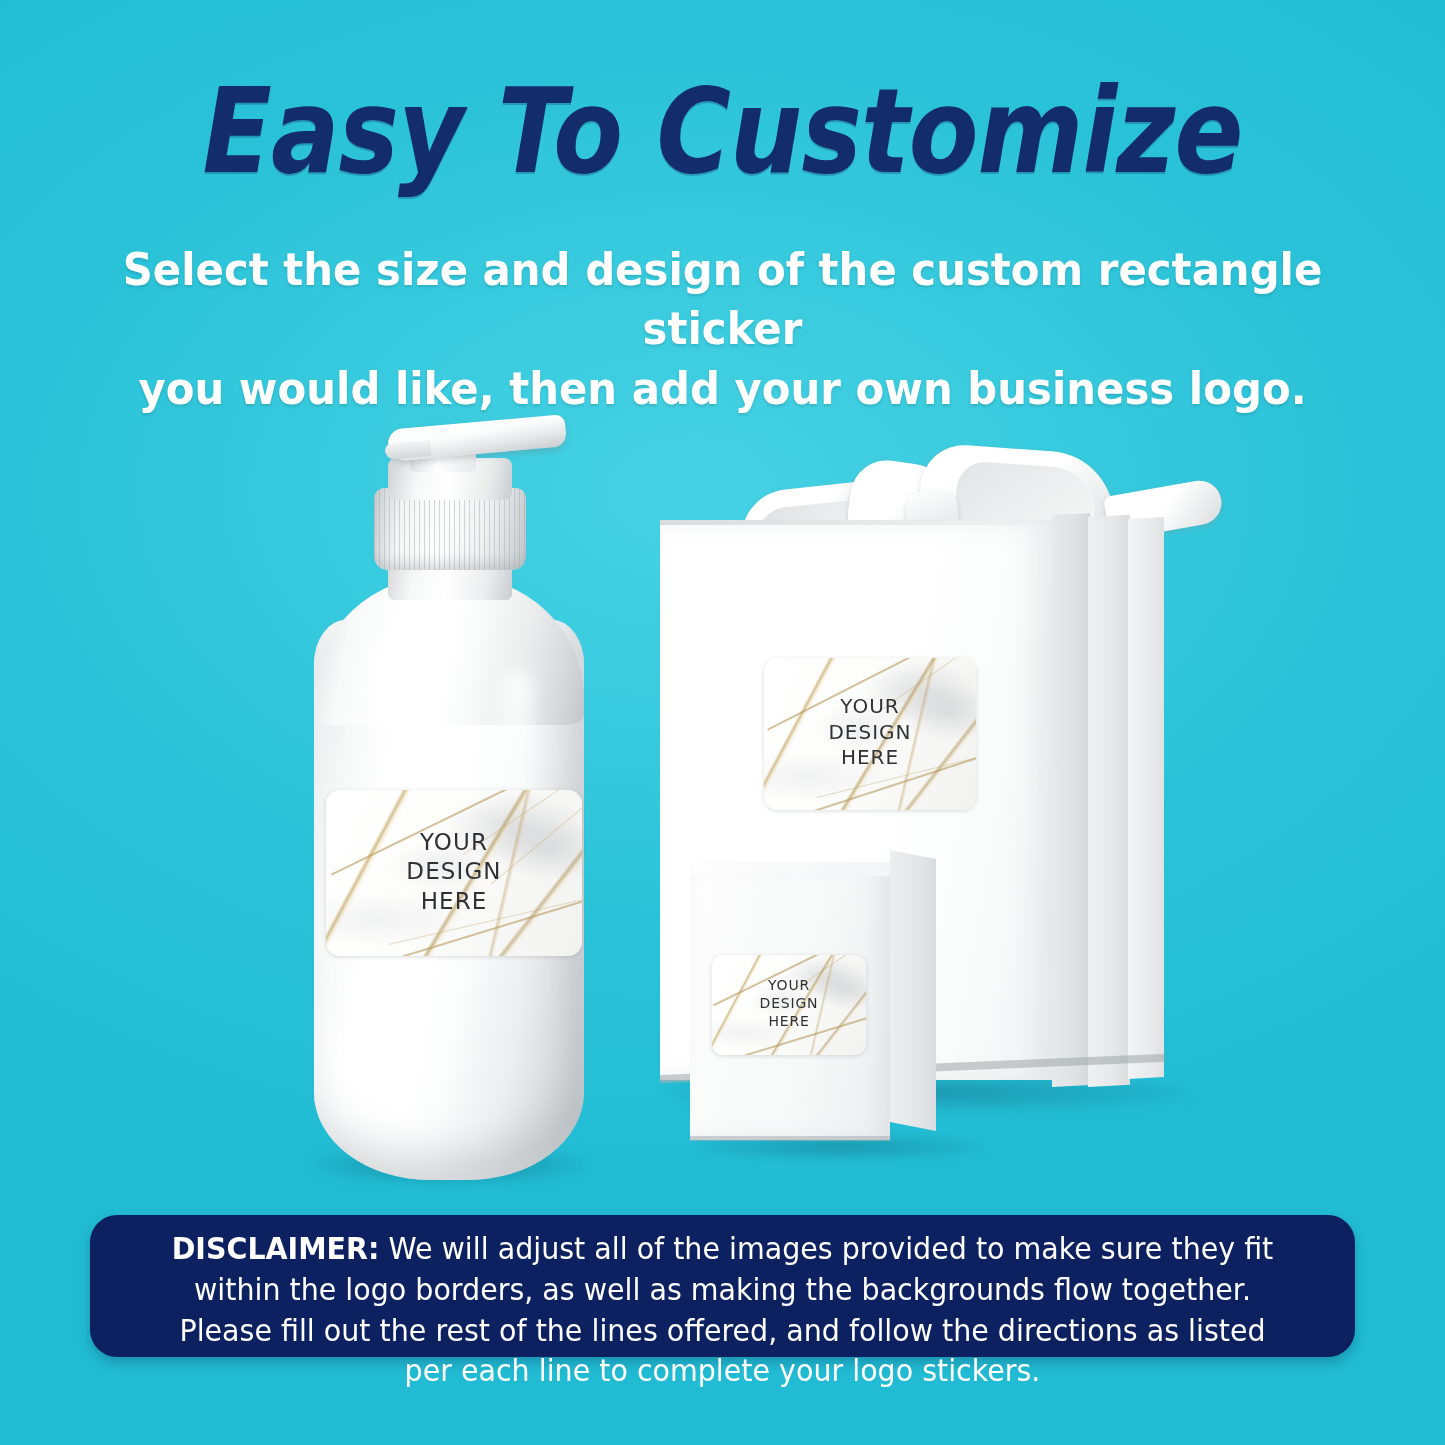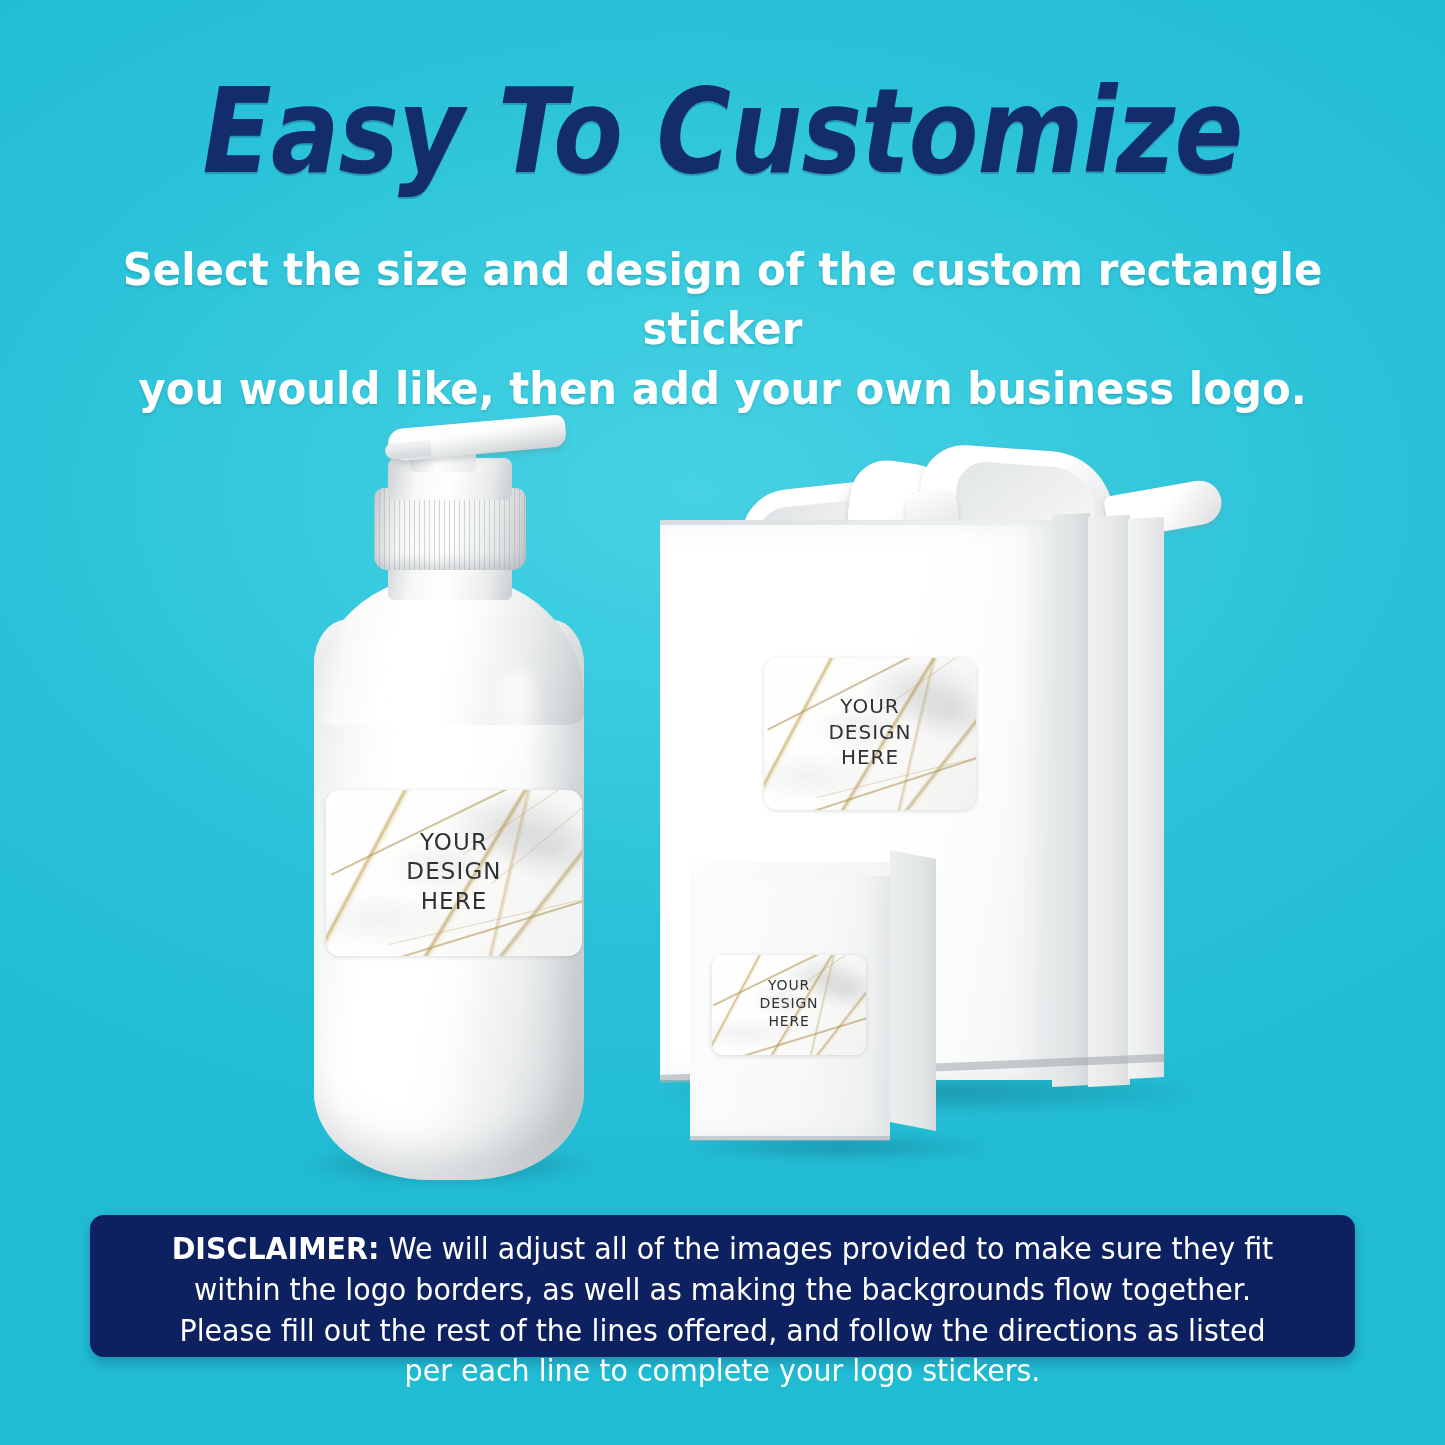--- a/index.html
+++ b/index.html
@@ -274,21 +274,21 @@
   #sticker-giftbox{left:764px;top:268px;width:212px;height:152px;}
   #sticker-giftbox .sticker-text{top:36px;font-size:20px;letter-spacing:1px;}
   
   #sticker-smallbox{left:712px;top:565px;width:154px;height:100px;border-radius:11px;}
   #sticker-smallbox .sticker-text{top:22px;font-size:14px;letter-spacing:.8px;}
 
   
   #disclaimer{
     position:absolute;left:90px;top:1215px;width:1265px;height:142px;
     background:#0d2160;
-    border-radius:14px;
+    border-radius:27px;
     box-shadow:0 6px 12px rgba(8,30,70,.25);
   }
   #disclaimer-text{
     position:absolute;left:34px;right:34px;top:14px;
     text-align:center;
     font-family:"DejaVu Sans", sans-serif;
     font-size:30px;
     line-height:1.36;
     color:#ffffff;
     transform:scaleX(0.95);

